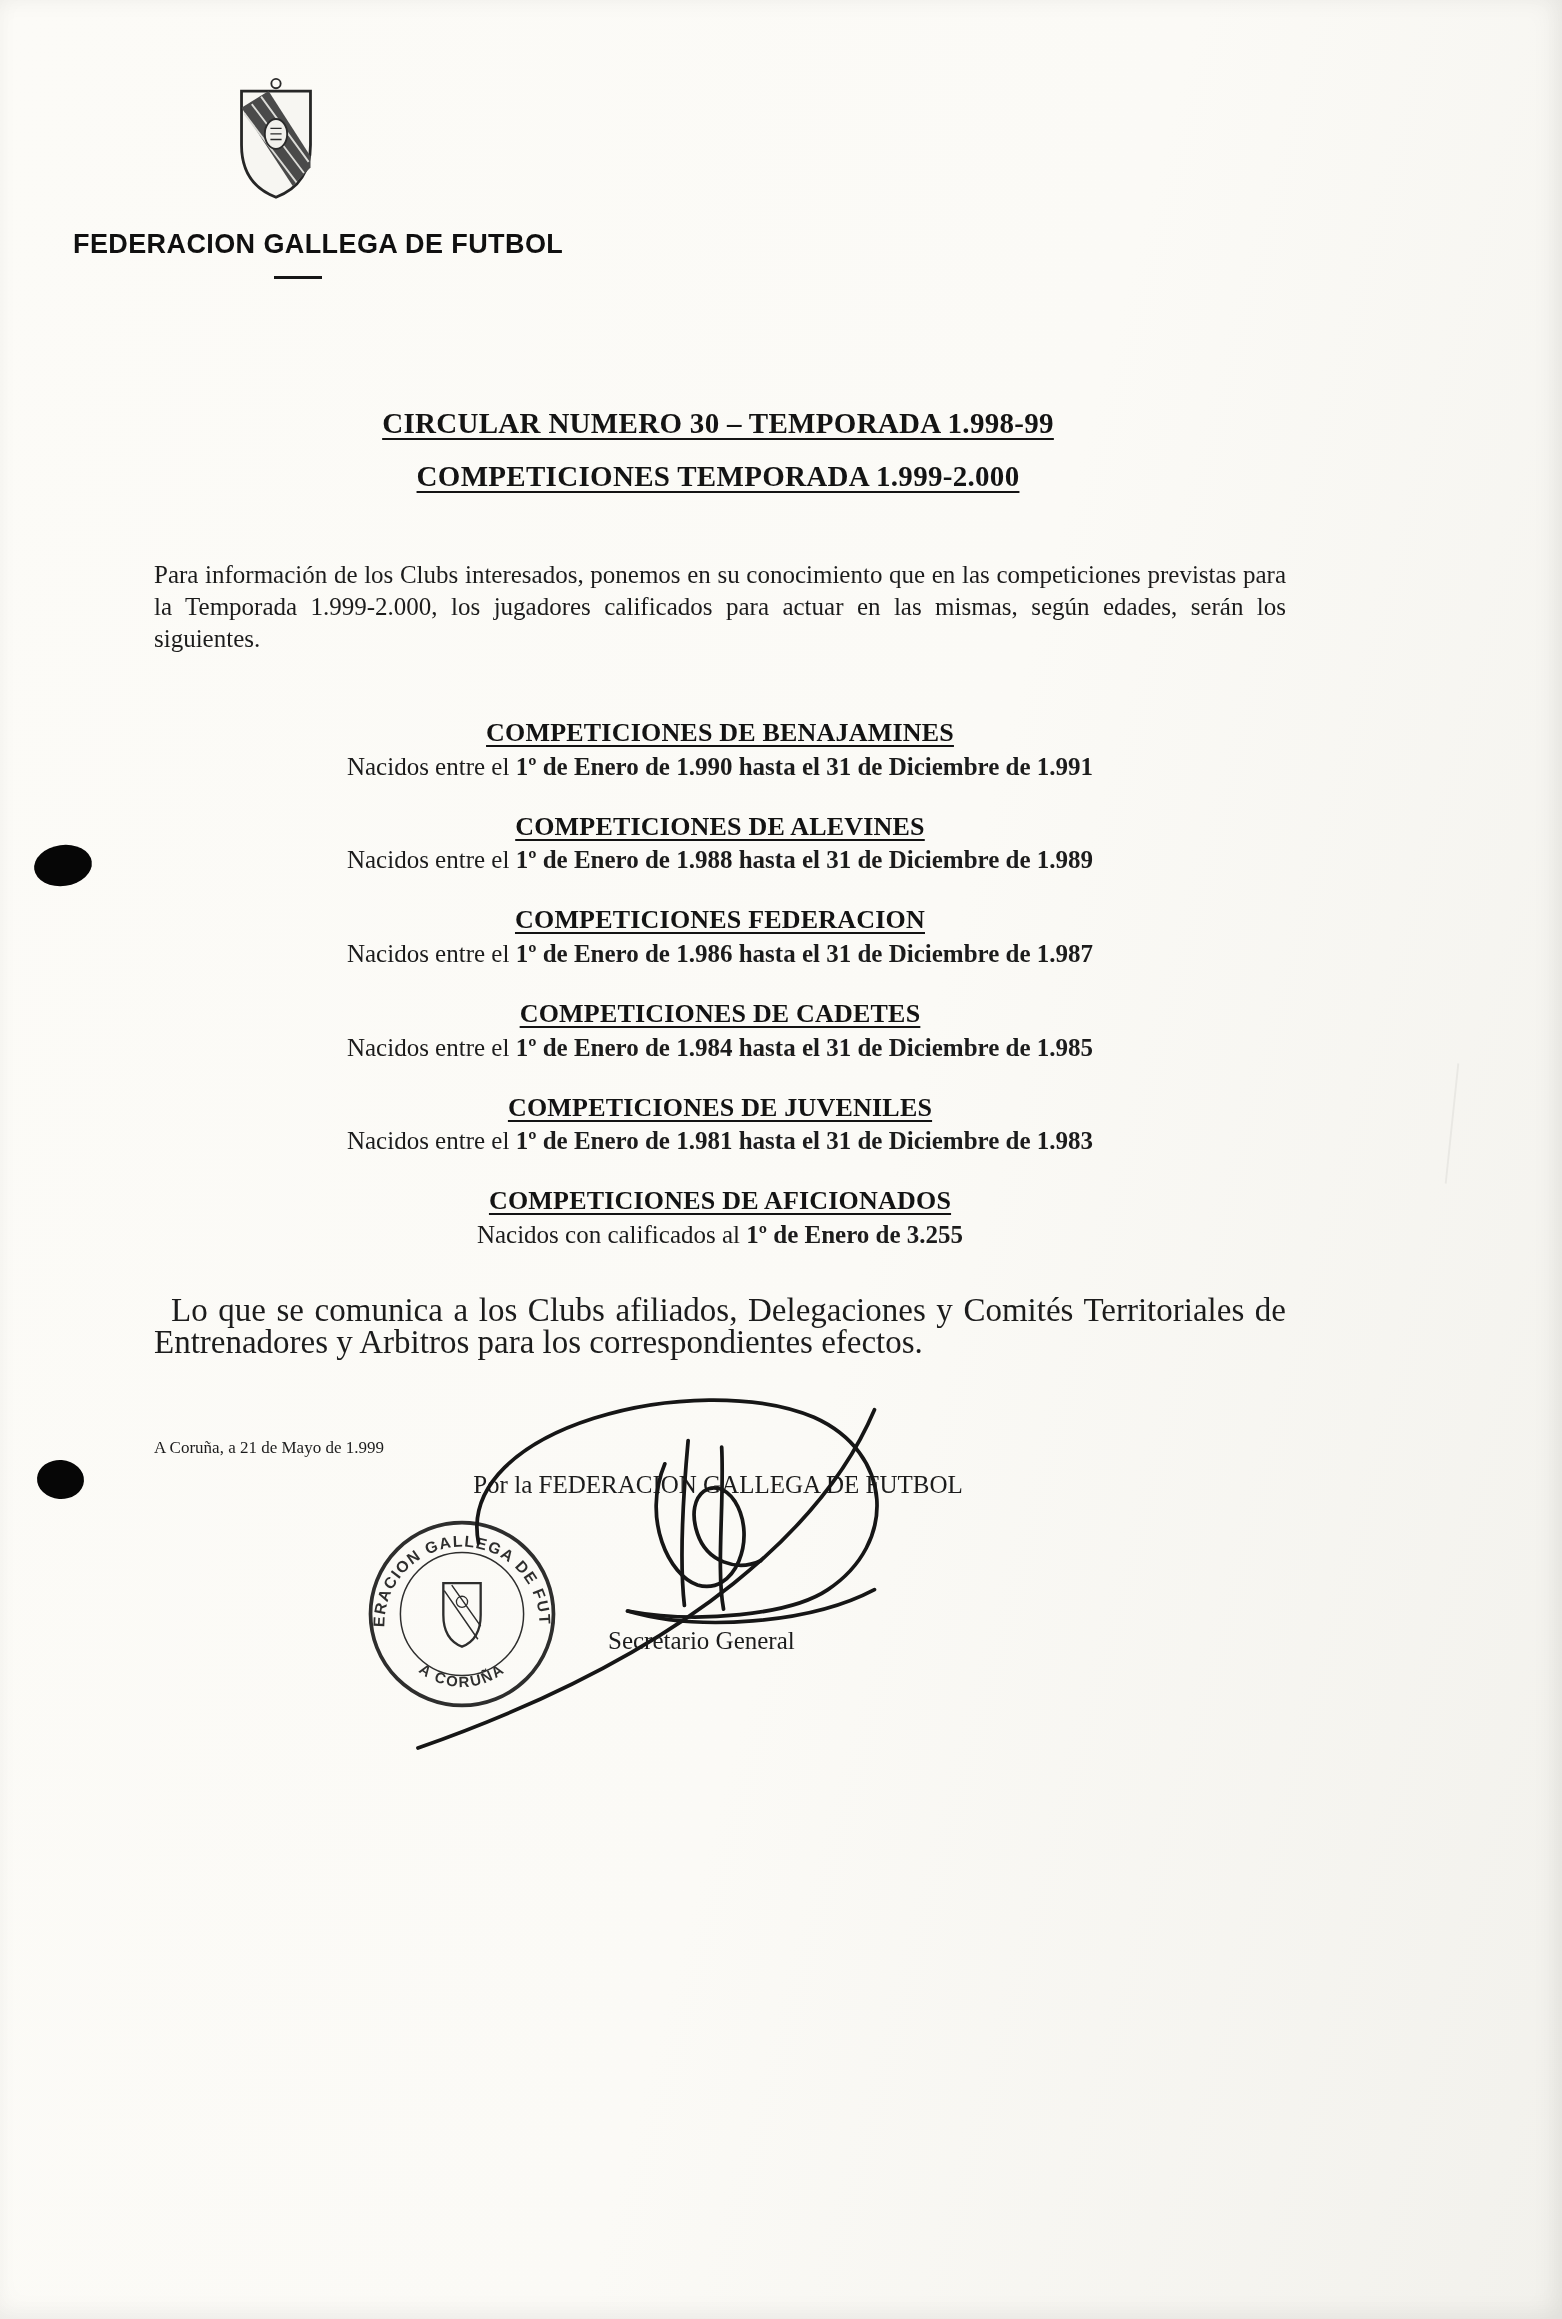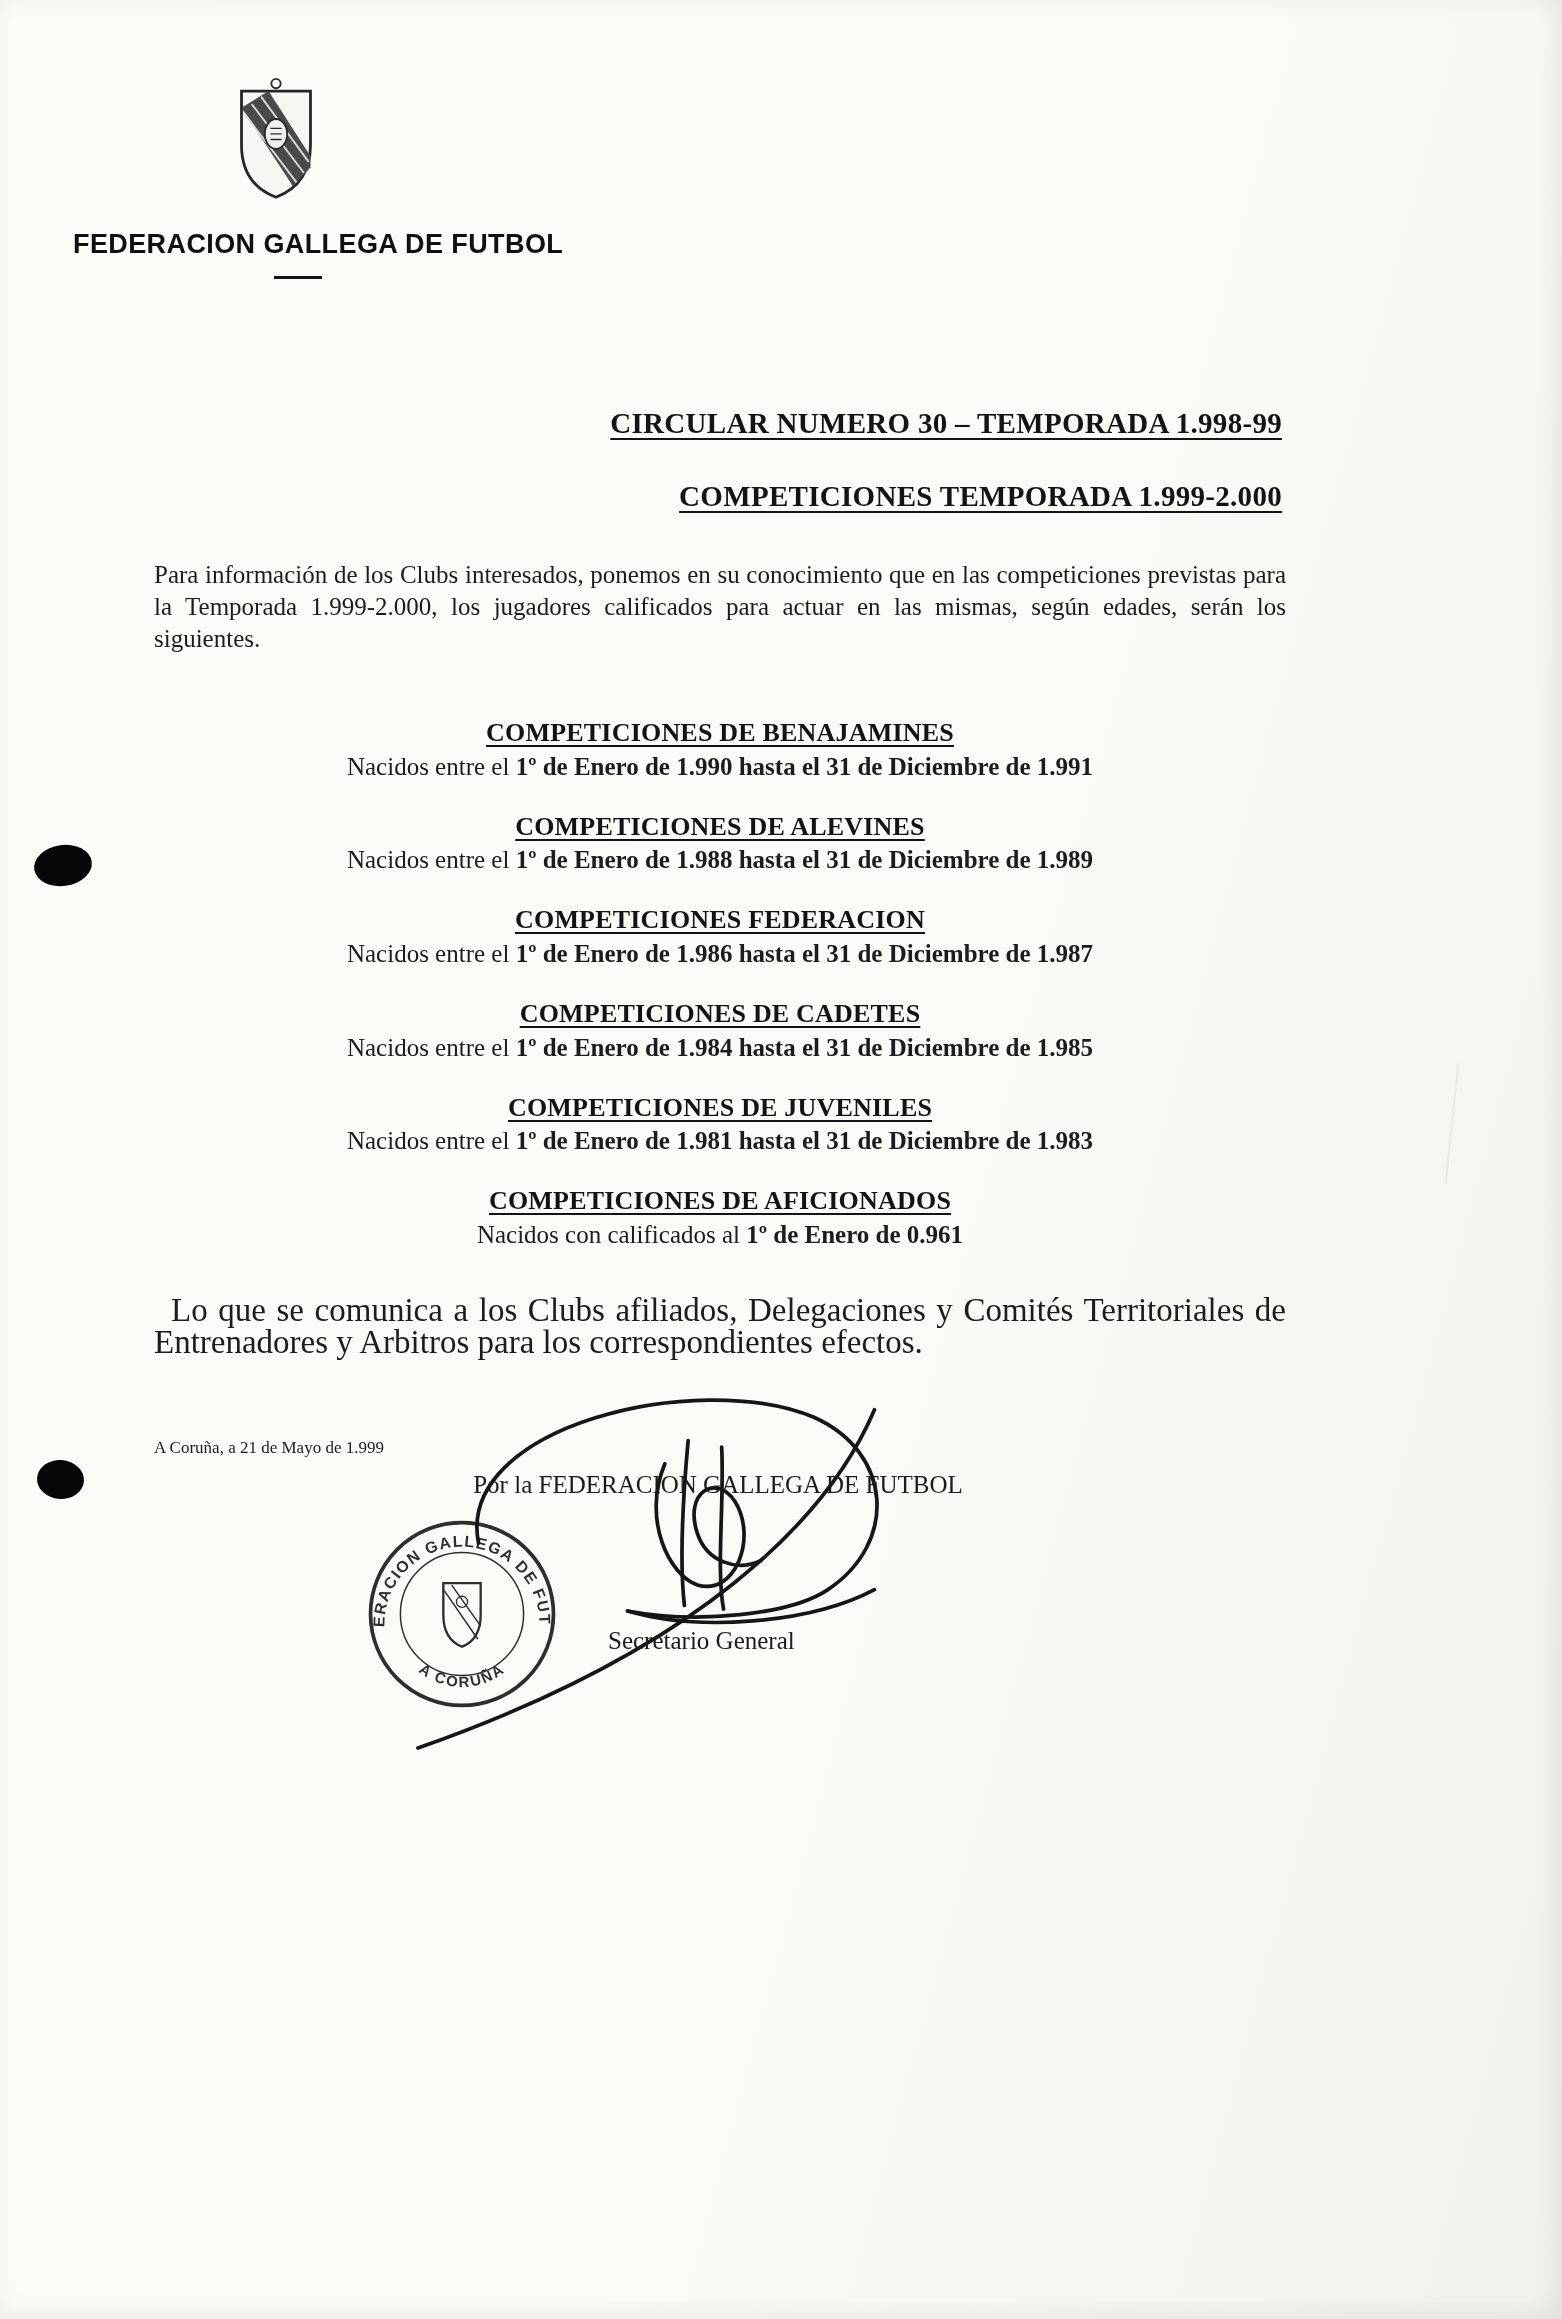--- a/index.html
+++ b/index.html
@@ -19,21 +19,21 @@
   .org-name {
     position:absolute; left:73px; top:229px;
     font-family:"Liberation Sans", sans-serif;
     font-weight:bold; font-size:27px; letter-spacing:0.4px; color:#101010;
   }
   .org-underline { position:absolute; left:274px; top:276px; width:48px; height:2.8px; background:#161616; }
   .doc-titles { position:absolute; left:154px; top:407px; width:1128px; text-align:center; }
   .doc-title {
     font-size:29px; font-weight:bold; letter-spacing:0.3px;
     text-decoration:underline; text-underline-offset:4.7px; text-decoration-thickness:1.9px;
-    margin-bottom:40px; color:#141414;text-align:right;
+    margin-bottom:20px; color:#141414;
   }
   .intro {
     position:absolute; left:154px; top:559px; width:1132px;
     font-size:25px; line-height:32px; text-align:justify;
   }
   .sections { position:absolute; left:154px; top:718px; width:1132px; }
   .section { margin-bottom:31px;text-align:center; }
   .section-title {
     font-size:26px; font-weight:bold; letter-spacing:0.2px;
     text-decoration:underline; text-underline-offset:3.7px; text-decoration-thickness:1.9px;
@@ -99,21 +99,21 @@
     <div class="section">
       <div class="section-title">COMPETICIONES DE CADETES</div>
       <div class="section-body"><span>Nacidos entre el </span><span class="bold">1º de Enero de 1.984 hasta el 31 de Diciembre de 1.985</span></div>
     </div>
     <div class="section">
       <div class="section-title">COMPETICIONES DE JUVENILES</div>
       <div class="section-body"><span>Nacidos entre el </span><span class="bold">1º de Enero de 1.981 hasta el 31 de Diciembre de 1.983</span></div>
     </div>
     <div class="section">
       <div class="section-title">COMPETICIONES DE AFICIONADOS</div>
-      <div class="section-body"><span>Nacidos con calificados al </span><span class="bold">1º de Enero de 0.961</span></div>
+      <div class="section-body"><span>Nacidos con calificados al </span><span class="bold">1º de Enero de 3.255</span></div>
     </div>
   </div>
 
   <p class="closing">Lo que se comunica a los Clubs afiliados, Delegaciones y Comités Territoriales de Entrenadores y Arbitros para los correspondientes efectos.</p>
 
   <div class="sig-place">A Coruña, a 21 de Mayo de 1.999</div>
   <div class="sig-by">Por la FEDERACION GALLEGA DE FUTBOL</div>
 
   <svg class="stamp" viewBox="0 0 210 210" aria-hidden="true">
     <defs>

